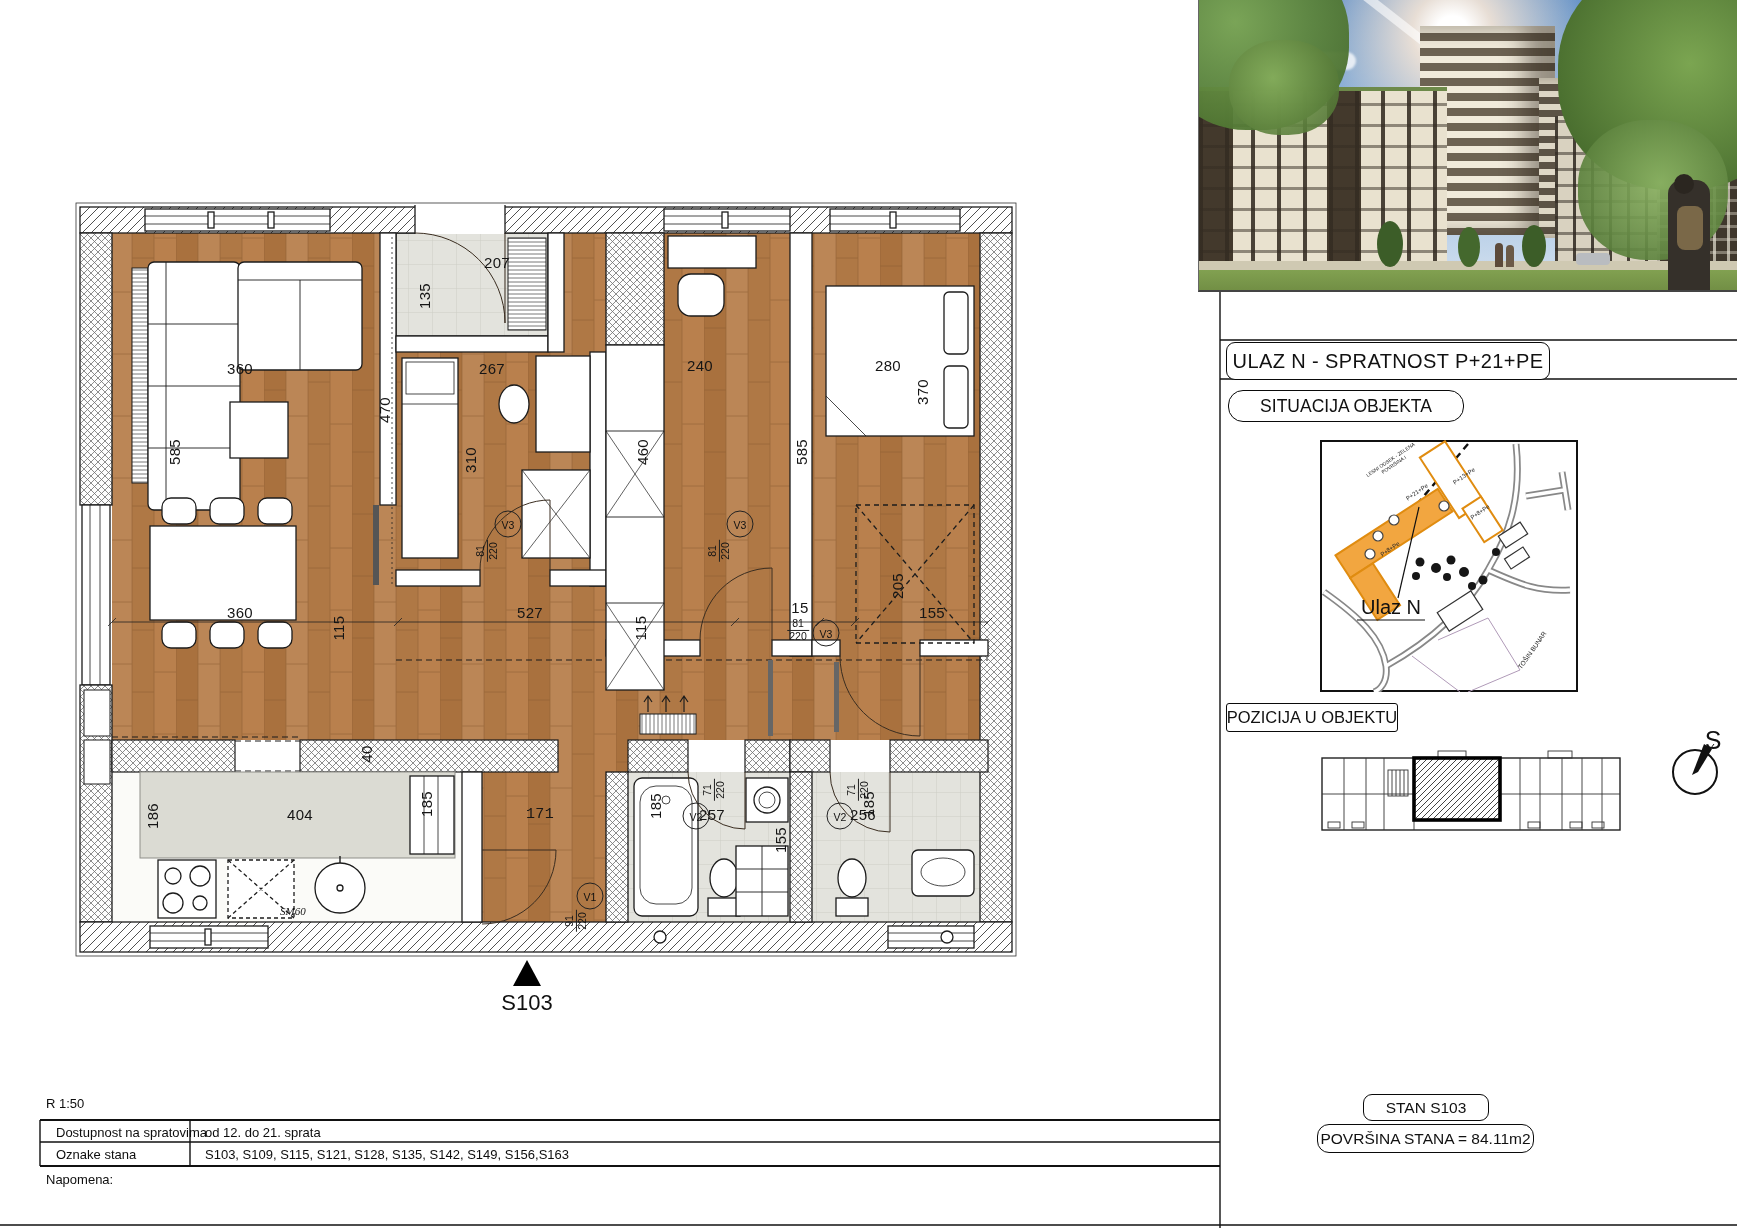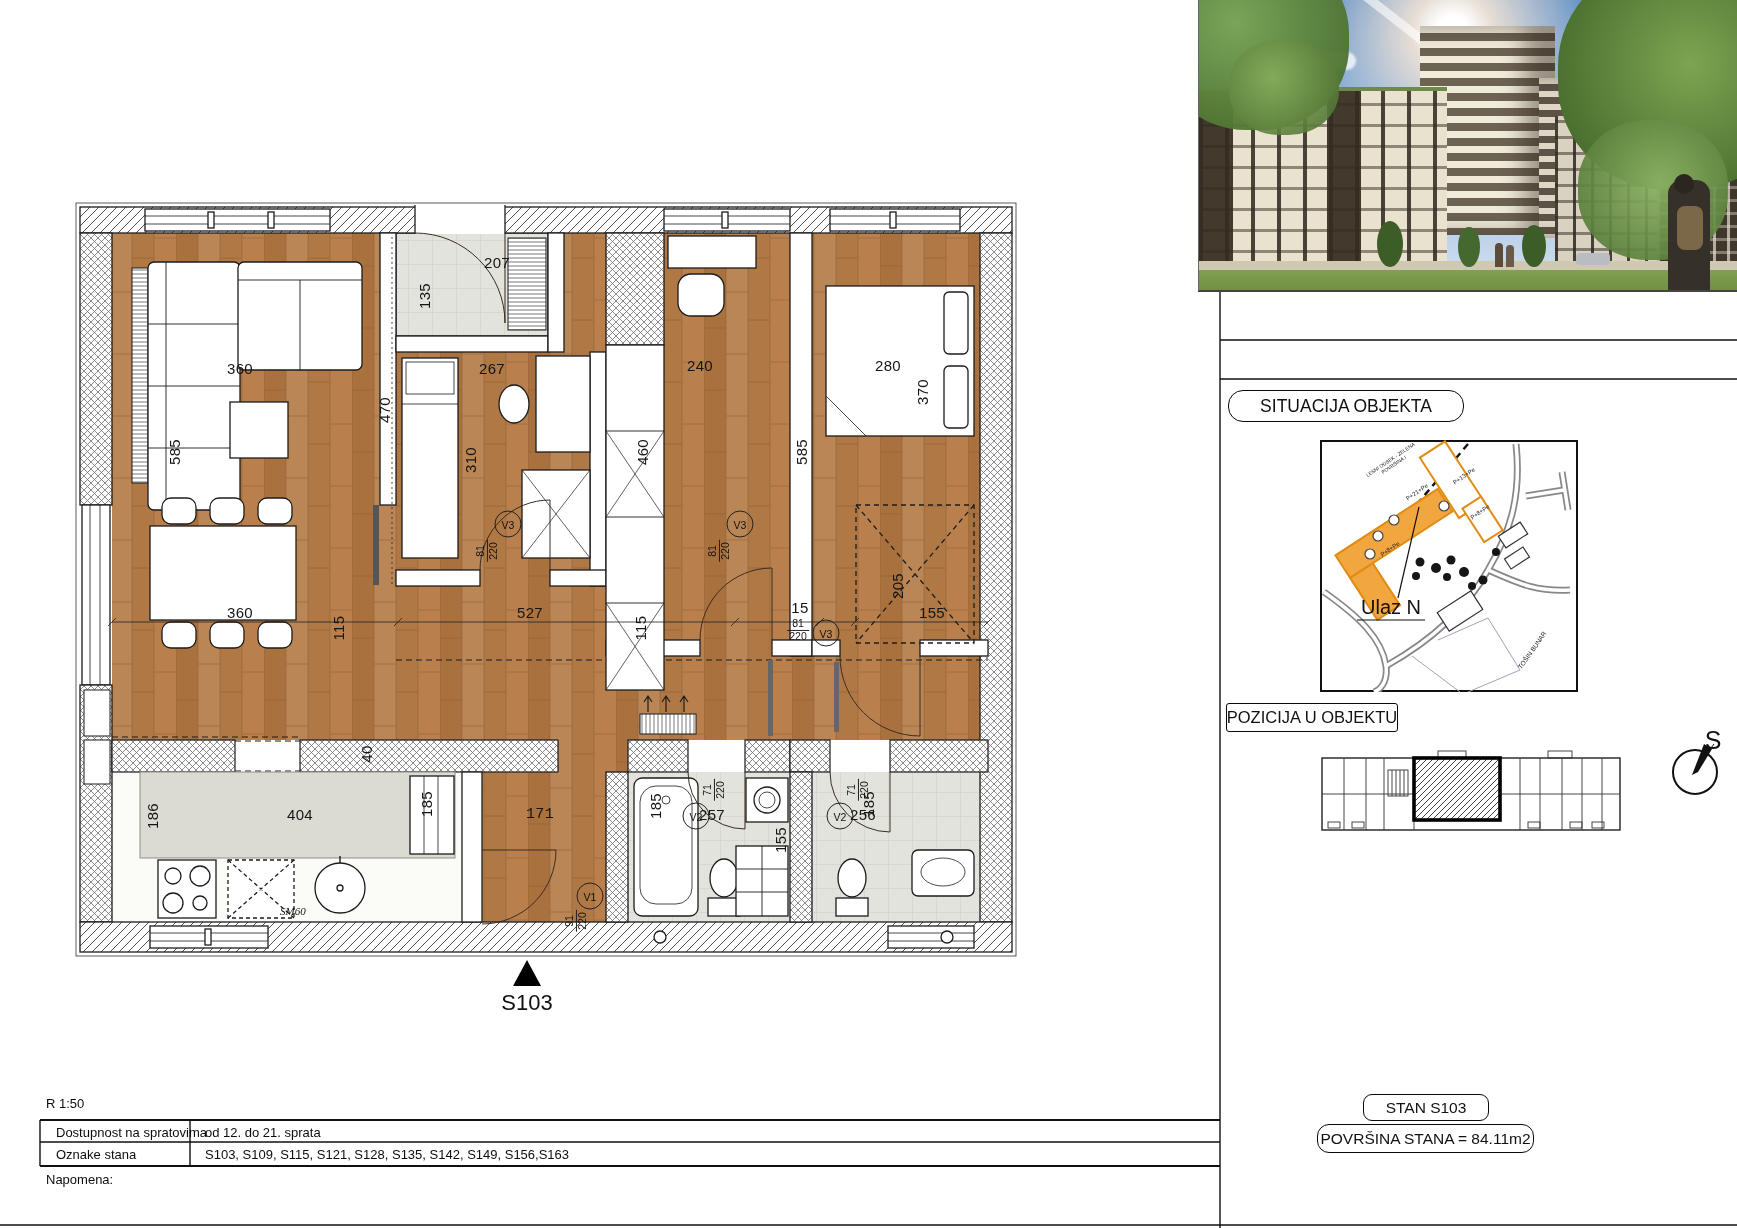--- a/index.html
+++ b/index.html
@@ -434,20 +434,21 @@
     <div style="left:60%;bottom:8%;width:24px;height:42px;border-radius:50%;background:#3c5d28"></div>
 
     <div style="left:87%;bottom:0;width:42px;height:110px;background:#35302a;border-radius:14px 14px 0 0"></div>
     <div style="left:88.2%;bottom:96px;width:20px;height:20px;border-radius:50%;background:#2b2620"></div>
     <div style="left:88.6%;bottom:40px;width:26px;height:44px;border-radius:8px;background:#7a6848"></div>
     <div style="left:55%;bottom:8%;width:8px;height:24px;background:#5c4a3a;border-radius:4px 4px 0 0"></div>
     <div style="left:57%;bottom:8%;width:8px;height:22px;background:#6b5a48;border-radius:4px 4px 0 0"></div>
     <div style="left:70%;bottom:8.5%;width:34px;height:12px;background:#b9bcc0;border-radius:4px"></div>
   </div>
 
+  <div class="box" style="left:1226px;top:342px;width:322px;height:36px;border-radius:9px;font-size:20px;letter-spacing:.4px">ULAZ N - SPRATNOST P+21+PE</div>
   <div class="box" style="left:1228px;top:390px;width:234px;height:30px;border-radius:15px;font-size:17.5px">SITUACIJA OBJEKTA</div>
 
   <svg class="abs" style="left:1320px;top:440px" width="258" height="252" viewBox="0 0 258 252">
     <rect x="1" y="1" width="256" height="250" fill="#fff" stroke="#111" stroke-width="2"></rect>
     <g fill="none" stroke="#888" stroke-width="7">
       <path d="M196 4 C 202 60 188 96 168 130 C 148 166 116 198 66 226"></path>
       <path d="M168 130 C 196 142 214 152 250 150"></path>
       <path d="M4 152 C 38 176 62 198 66 226 C 68 242 60 250 54 252"></path>
       <path d="M206 56 L 244 50 M 242 32 L 248 70"></path>
     </g>

